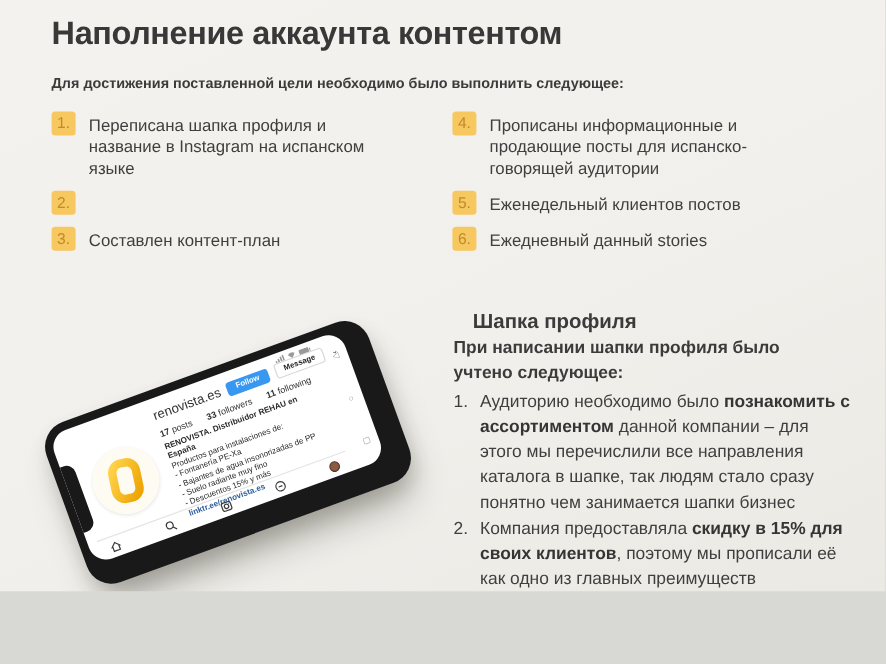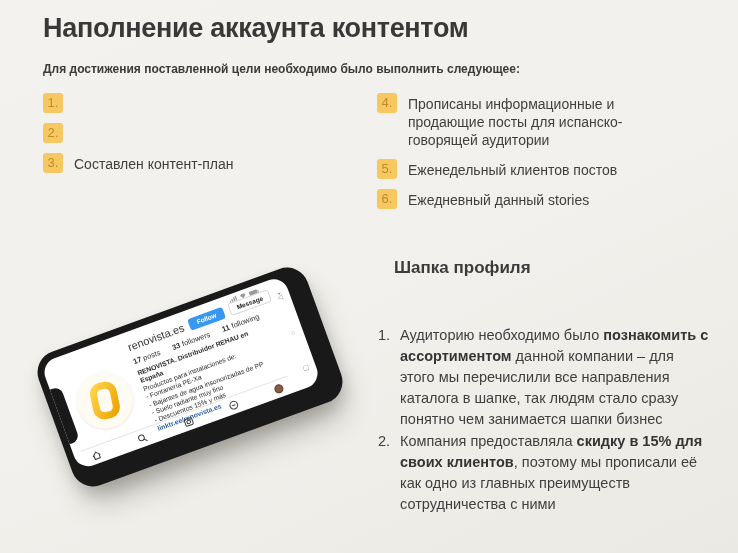--- a/index.html
+++ b/index.html
@@ -1,17 +1,17 @@
 <!DOCTYPE html>
 <html><head>
 <meta charset="utf-8">
 <style>
   html,body{margin:0;padding:0;background:#d8d8d4;}
   .slide{
-    position:relative;width:738px;height:553px;overflow:hidden;
+    position:relative;width:738px;height:493px;overflow:hidden;
     background:linear-gradient(155deg,#f3f2ee 0%,#f1f0ec 55%,#eae9e3 100%);
     font-family:"Liberation Sans",sans-serif;color:#3b3b3b;
   }
   .title{position:absolute;left:43px;top:13px;margin:0;font-size:27px;font-weight:bold;color:#383838;letter-spacing:-0.3px;}
   .subtitle{position:absolute;left:43px;top:62px;margin:0;font-size:12px;font-weight:bold;color:#3b3b3b;}
 
   .col{position:absolute;top:93px;}
   .col-left{left:43px;width:320px;}
   .col-right{left:377px;width:350px;}
   .check-item{display:flex;align-items:flex-start;gap:11px;margin-bottom:10px;}
@@ -62,20 +62,21 @@
 <body>
 
 <div class="slide">
 
   <h1 class="title">Наполнение аккаунта контентом</h1>
   <p class="subtitle">Для достижения поставленной цели необходимо было выполнить следующее:</p>
 
   <div class="col col-left">
     <div class="check-item">
       <span class="chip">1.</span>
+      <span class="check-text">Переписана шапка профиля и название в Instagram на испанском языке</span>
     </div>
     <div class="check-item">
       <span class="chip">2.</span>
     </div>
     <div class="check-item">
       <span class="chip">3.</span>
       <span class="check-text">Составлен контент-план</span>
     </div>
   </div>
 
@@ -88,20 +89,21 @@
       <span class="chip">5.</span>
       <span class="check-text">Еженедельный клиентов постов</span>
     </div>
     <div class="check-item">
       <span class="chip">6.</span>
       <span class="check-text">Ежедневный данный stories</span>
     </div>
   </div>
 
   <h2 class="sec-heading">Шапка профиля</h2>
+  <p class="sec-intro">При написании шапки профиля было учтено следующее:</p>
 
   <div class="numlist">
     <div class="numitem">
       <span class="num">1.</span>
       <span class="numtext"><span>Аудиторию необходимо было </span><b>познакомить с ассортиментом</b><span> данной компании – для этого мы перечислили все направления каталога в шапке, так людям стало сразу понятно чем занимается шапки бизнес</span></span>
     </div>
     <div class="numitem">
       <span class="num">2.</span>
       <span class="numtext"><span>Компания предоставляла </span><b>скидку в 15% для своих клиентов</b><span>, поэтому мы прописали её как одно из главных преимуществ сотрудничества с ними</span></span>
     </div>

